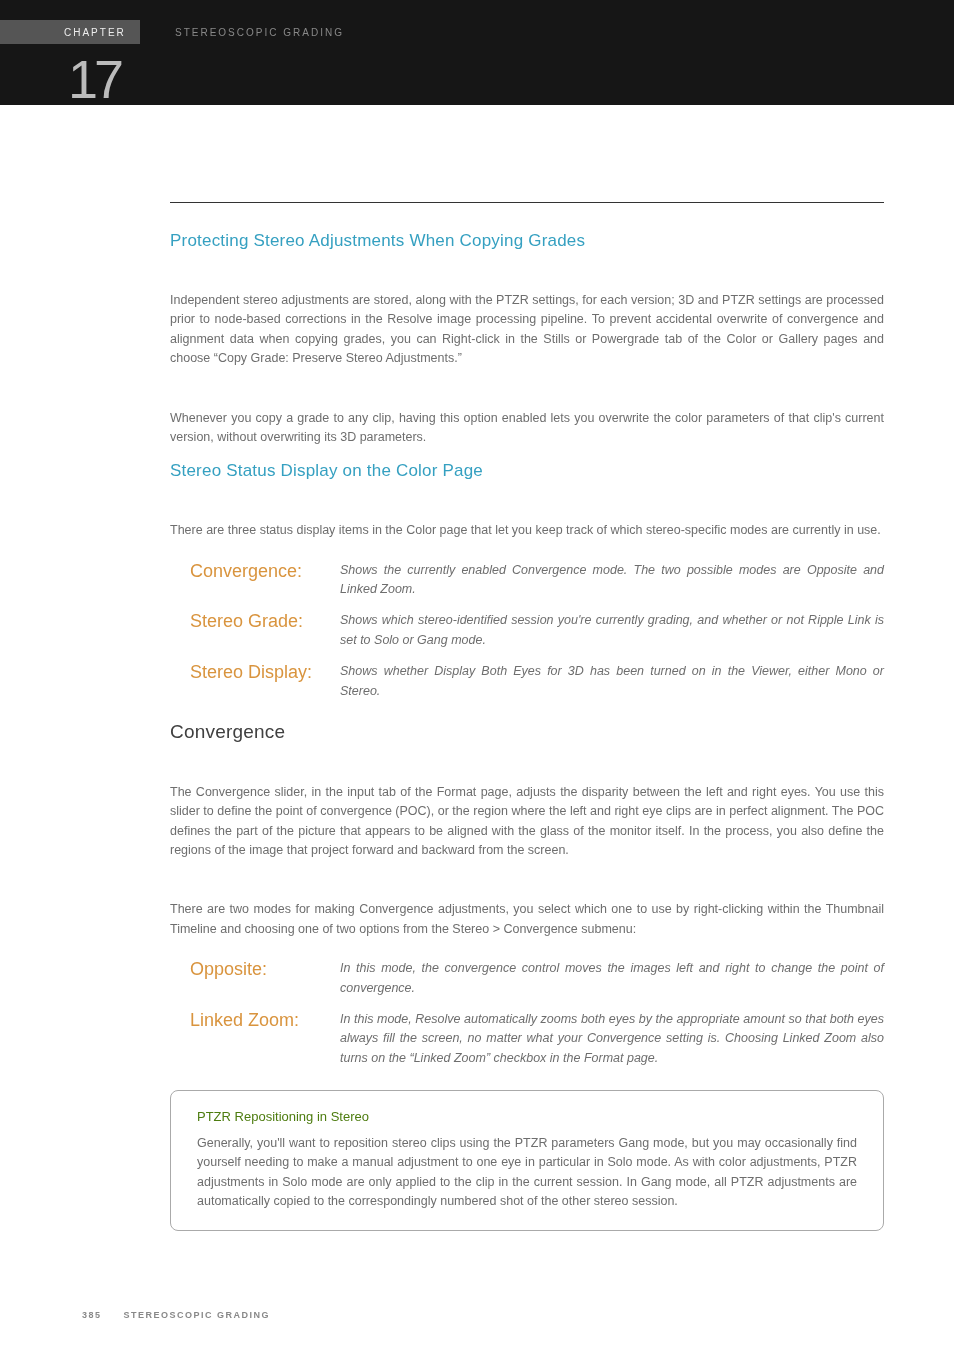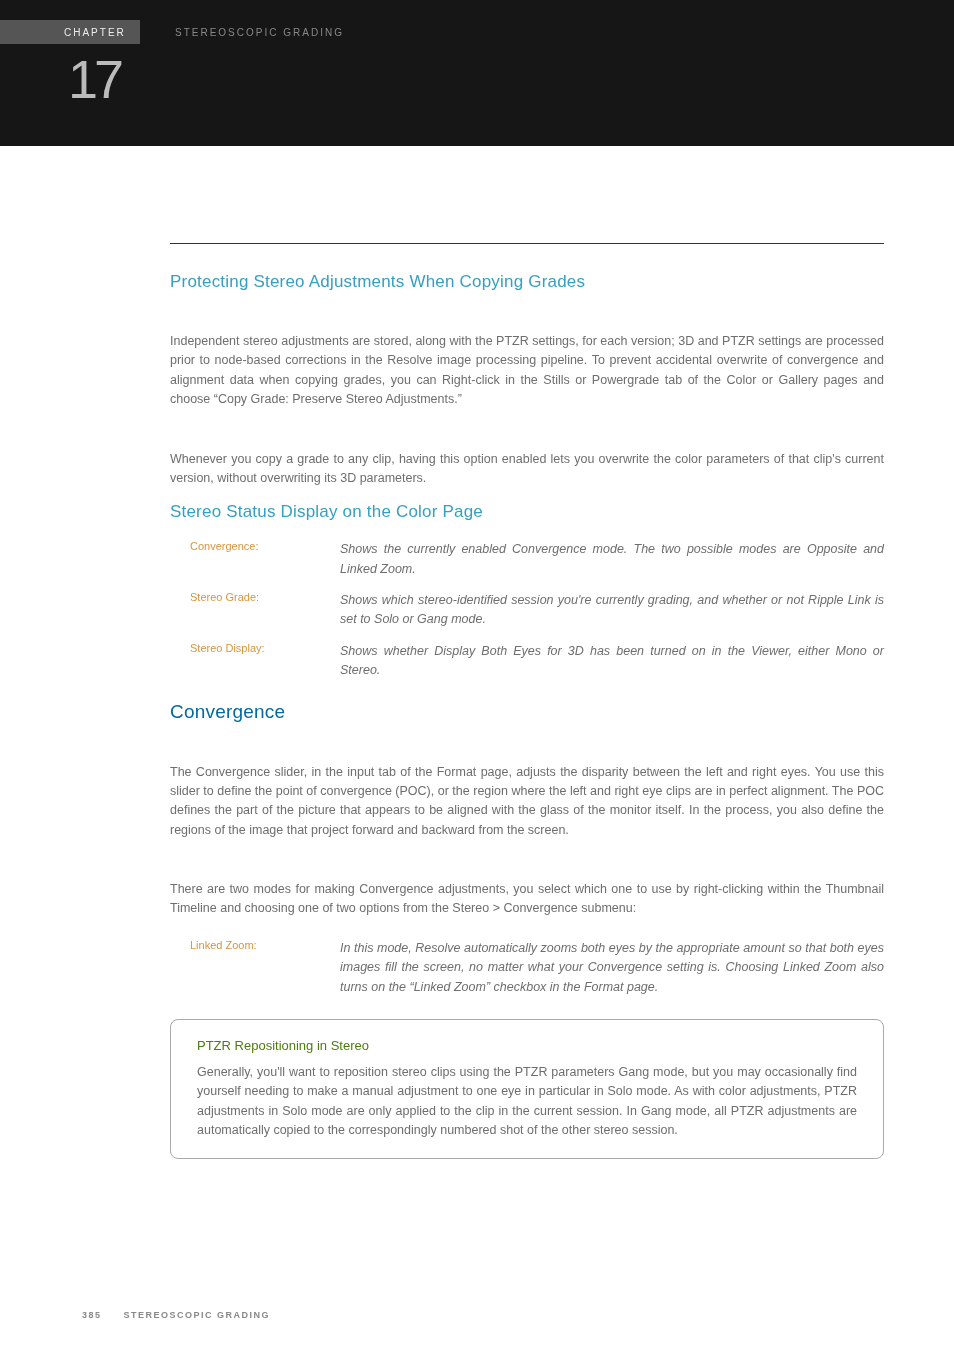--- a/index.html
+++ b/index.html
@@ -1,30 +1,30 @@
 <!DOCTYPE html>
 <html><head>
 <meta charset="utf-8">
 <style>
   * { margin: 0; padding: 0; box-sizing: border-box; }
   html, body { width: 954px; background: #fff; font-family: "Helvetica Neue", Helvetica, Arial, sans-serif; }
   .page { width: 954px; height: 1350px; background: #fff; position: relative; }
-  .header-bar { width: 100%; height: 146px; background: #161616; position: relative; }
+  .header-bar { width: 100%; height: 105px; background: #161616; position: relative; }
   .chapter-strip { position: absolute; top: 20px; left: 0; height: 24px; background: #555; padding: 0 14px 0 64px; display: flex; align-items: center; }
   .chapter-label { color: #eee; font-size: 10px; letter-spacing: 2px; font-weight: 300; }
   .section-title { position: absolute; top: 20px; left: 175px; color: #888; font-size: 10px; letter-spacing: 2px; font-weight: 300; height: 24px; display: flex; align-items: center; }
   .chapter-num { position: absolute; top: 48px; left: 68px; color: #bbb; font-size: 54px; font-weight: 100; letter-spacing: -4px; }
   .content { padding: 97px 70px 0 170px; }
   .rule { border-top: 1px solid #333; margin-bottom: 28px; }
   .h-teal { color: #35a0c1; font-size: 17px; font-weight: 300; margin-bottom: 12px; letter-spacing: 0.2px; }
-  .h-gray { color: #0369a1; font-size: 19px; font-weight: 300; margin-bottom: 16px; letter-spacing: 0.2px; }
+  .h-gray { color: #404040; font-size: 19px; font-weight: 300; margin-bottom: 16px; letter-spacing: 0.2px; }
   .body-p { color: #6e6e6e; font-size: 12.5px; line-height: 1.55; font-weight: 300; margin-bottom: 14px; text-align: justify; margin-top: 40px; }
   .def-table { display: table; width: 100%; margin-bottom: 14px; }
   .def-row { display: table-row; }
-  .def-term { display: table-cell; width: 170px; color: #d9943e; font-size: 11px; font-weight: 300; padding: 6px 0 6px 20px; vertical-align: top; }
+  .def-term { display: table-cell; width: 170px; color: #d9943e; font-size: 18px; font-weight: 300; padding: 6px 0 6px 20px; vertical-align: top; }
   .def-desc { display: table-cell; color: #6e6e6e; font-size: 12.5px; font-weight: 300; line-height: 1.55; padding: 6px 0; vertical-align: top; text-align: justify; font-style: italic; }
   .callout { border: 1px solid #aaa; border-radius: 8px; padding: 18px 26px; margin-top: 16px; }
   .callout-title { color: #4d7c0f; font-size: 13px; font-weight: 300; margin-bottom: 10px; }
   .callout-body { color: #6e6e6e; font-size: 12.5px; font-weight: 300; line-height: 1.55; text-align: justify; }
   .footer { position: absolute; bottom: 30px; left: 82px; color: #888; font-size: 9px; letter-spacing: 1.5px; font-weight: 700; }
   .footer .pg { margin-right: 18px; }
 </style>
 </head>
 <body>
 
@@ -40,20 +40,21 @@
 
   <div class="content">
 
     <div class="rule"></div>
 
     <div class="h-teal">Protecting Stereo Adjustments When Copying Grades</div>
     <p class="body-p">Independent stereo adjustments are stored, along with the PTZR settings, for each version; 3D and PTZR settings are processed prior to node-based corrections in the Resolve image processing pipeline. To prevent accidental overwrite of convergence and alignment data when copying grades, you can Right-click in the Stills or Powergrade tab of the Color or Gallery pages and choose “Copy Grade: Preserve Stereo Adjustments.”</p>
     <p class="body-p">Whenever you copy a grade to any clip, having this option enabled lets you overwrite the color parameters of that clip's current version, without overwriting its 3D parameters.</p>
 
     <div class="h-teal">Stereo Status Display on the Color Page</div>
+    <p class="body-p">There are three status display items in the Color page that let you keep track of which stereo-specific modes are currently in use.</p>
 
     <div class="def-table">
       <div class="def-row">
         <div class="def-term">Convergence:</div>
         <div class="def-desc">Shows the currently enabled Convergence mode. The two possible modes are Opposite and Linked Zoom.</div>
       </div>
       <div class="def-row">
         <div class="def-term">Stereo Grade:</div>
         <div class="def-desc">Shows which stereo-identified session you're currently grading, and whether or not Ripple Link is set to Solo or Gang mode.</div>
       </div>
@@ -62,22 +63,26 @@
         <div class="def-desc">Shows whether Display Both Eyes for 3D has been turned on in the Viewer, either Mono or Stereo.</div>
       </div>
     </div>
 
     <div class="h-gray">Convergence</div>
     <p class="body-p">The Convergence slider, in the input tab of the Format page, adjusts the disparity between the left and right eyes. You use this slider to define the point of convergence (POC), or the region where the left and right eye clips are in perfect alignment. The POC defines the part of the picture that appears to be aligned with the glass of the monitor itself. In the process, you also define the regions of the image that project forward and backward from the screen.</p>
     <p class="body-p">There are two modes for making Convergence adjustments, you select which one to use by right-clicking within the Thumbnail Timeline and choosing one of two options from the Stereo &gt; Convergence submenu:</p>
 
     <div class="def-table">
       <div class="def-row">
+        <div class="def-term">Opposite:</div>
+        <div class="def-desc">In this mode, the convergence control moves the images left and right to change the point of convergence.</div>
+      </div>
+      <div class="def-row">
         <div class="def-term">Linked Zoom:</div>
-        <div class="def-desc">In this mode, Resolve automatically zooms both eyes by the appropriate amount so that both eyes images fill the screen, no matter what your Convergence setting is. Choosing Linked Zoom also turns on the “Linked Zoom” checkbox in the Format page.</div>
+        <div class="def-desc">In this mode, Resolve automatically zooms both eyes by the appropriate amount so that both eyes always fill the screen, no matter what your Convergence setting is. Choosing Linked Zoom also turns on the “Linked Zoom” checkbox in the Format page.</div>
       </div>
     </div>
 
     <div class="callout">
       <div class="callout-title">PTZR Repositioning in Stereo</div>
       <div class="callout-body">Generally, you'll want to reposition stereo clips using the PTZR parameters Gang mode, but you may occasionally find yourself needing to make a manual adjustment to one eye in particular in Solo mode. As with color adjustments, PTZR adjustments in Solo mode are only applied to the clip in the current session. In Gang mode, all PTZR adjustments are automatically copied to the correspondingly numbered shot of the other stereo session.</div>
     </div>
 
   </div>
 

